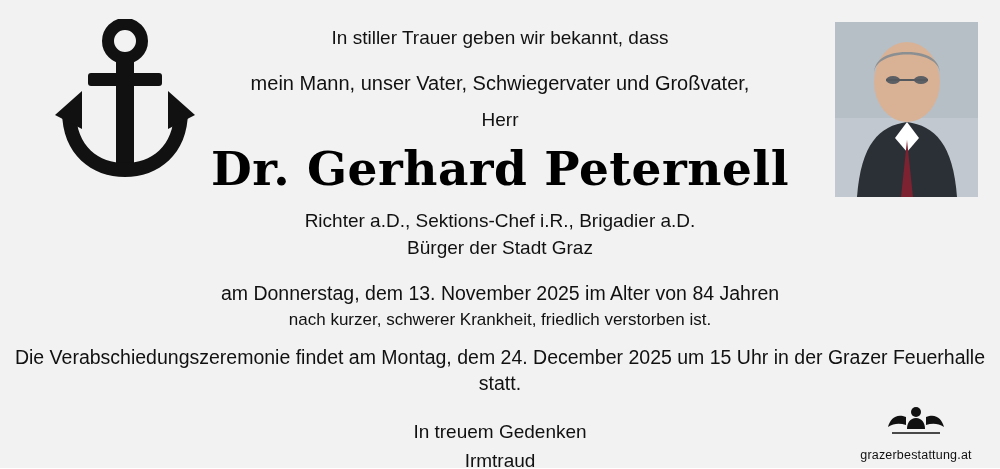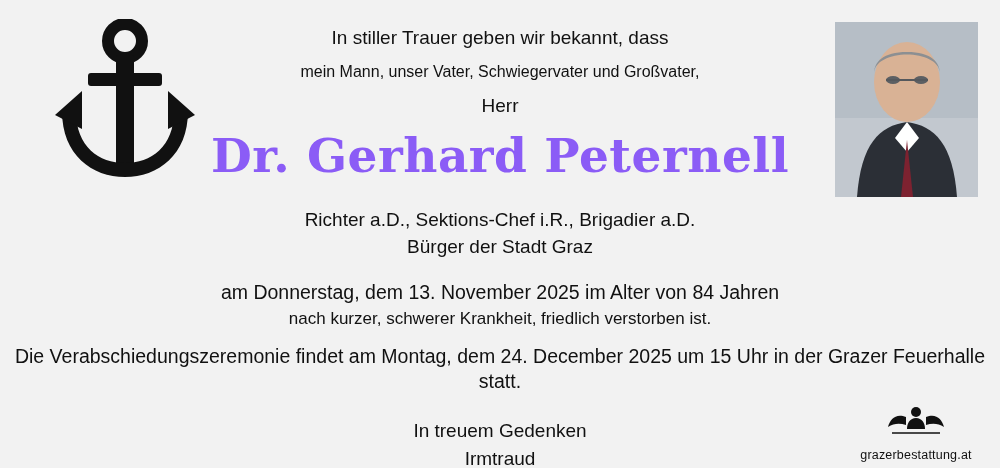--- a/index.html
+++ b/index.html
@@ -48,38 +48,38 @@
     color: #111111;
   }
   .line {
     line-height: 1.30;
   }
   .intro {
     font-size: 19px;
     margin-top: 26px;
   }
   .intro2 {
-    font-size: 16px;
-    margin-top: 11px;
+    font-size: 20px;
+    margin-top: 19px;
   }
   .herr {
     font-size: 19px;
     margin-top: 12px;
   }
   .name {
     font-family: "DejaVu Serif", serif;
     font-size: 47px;
     font-weight: 700;
     letter-spacing: 0.5px;
     margin-top: 6px;
-    color: #8b5cf6;
+    color: #000000;
   }
   .titles1 {
     font-size: 19px;
-    margin-top: 22px;
+    margin-top: 10px;
   }
   .titles2 {
     font-size: 19px;
     margin-top: 2px;
   }
   .death1 {
     font-size: 19.5px;
     margin-top: 20px;
   }
   .death2 {

